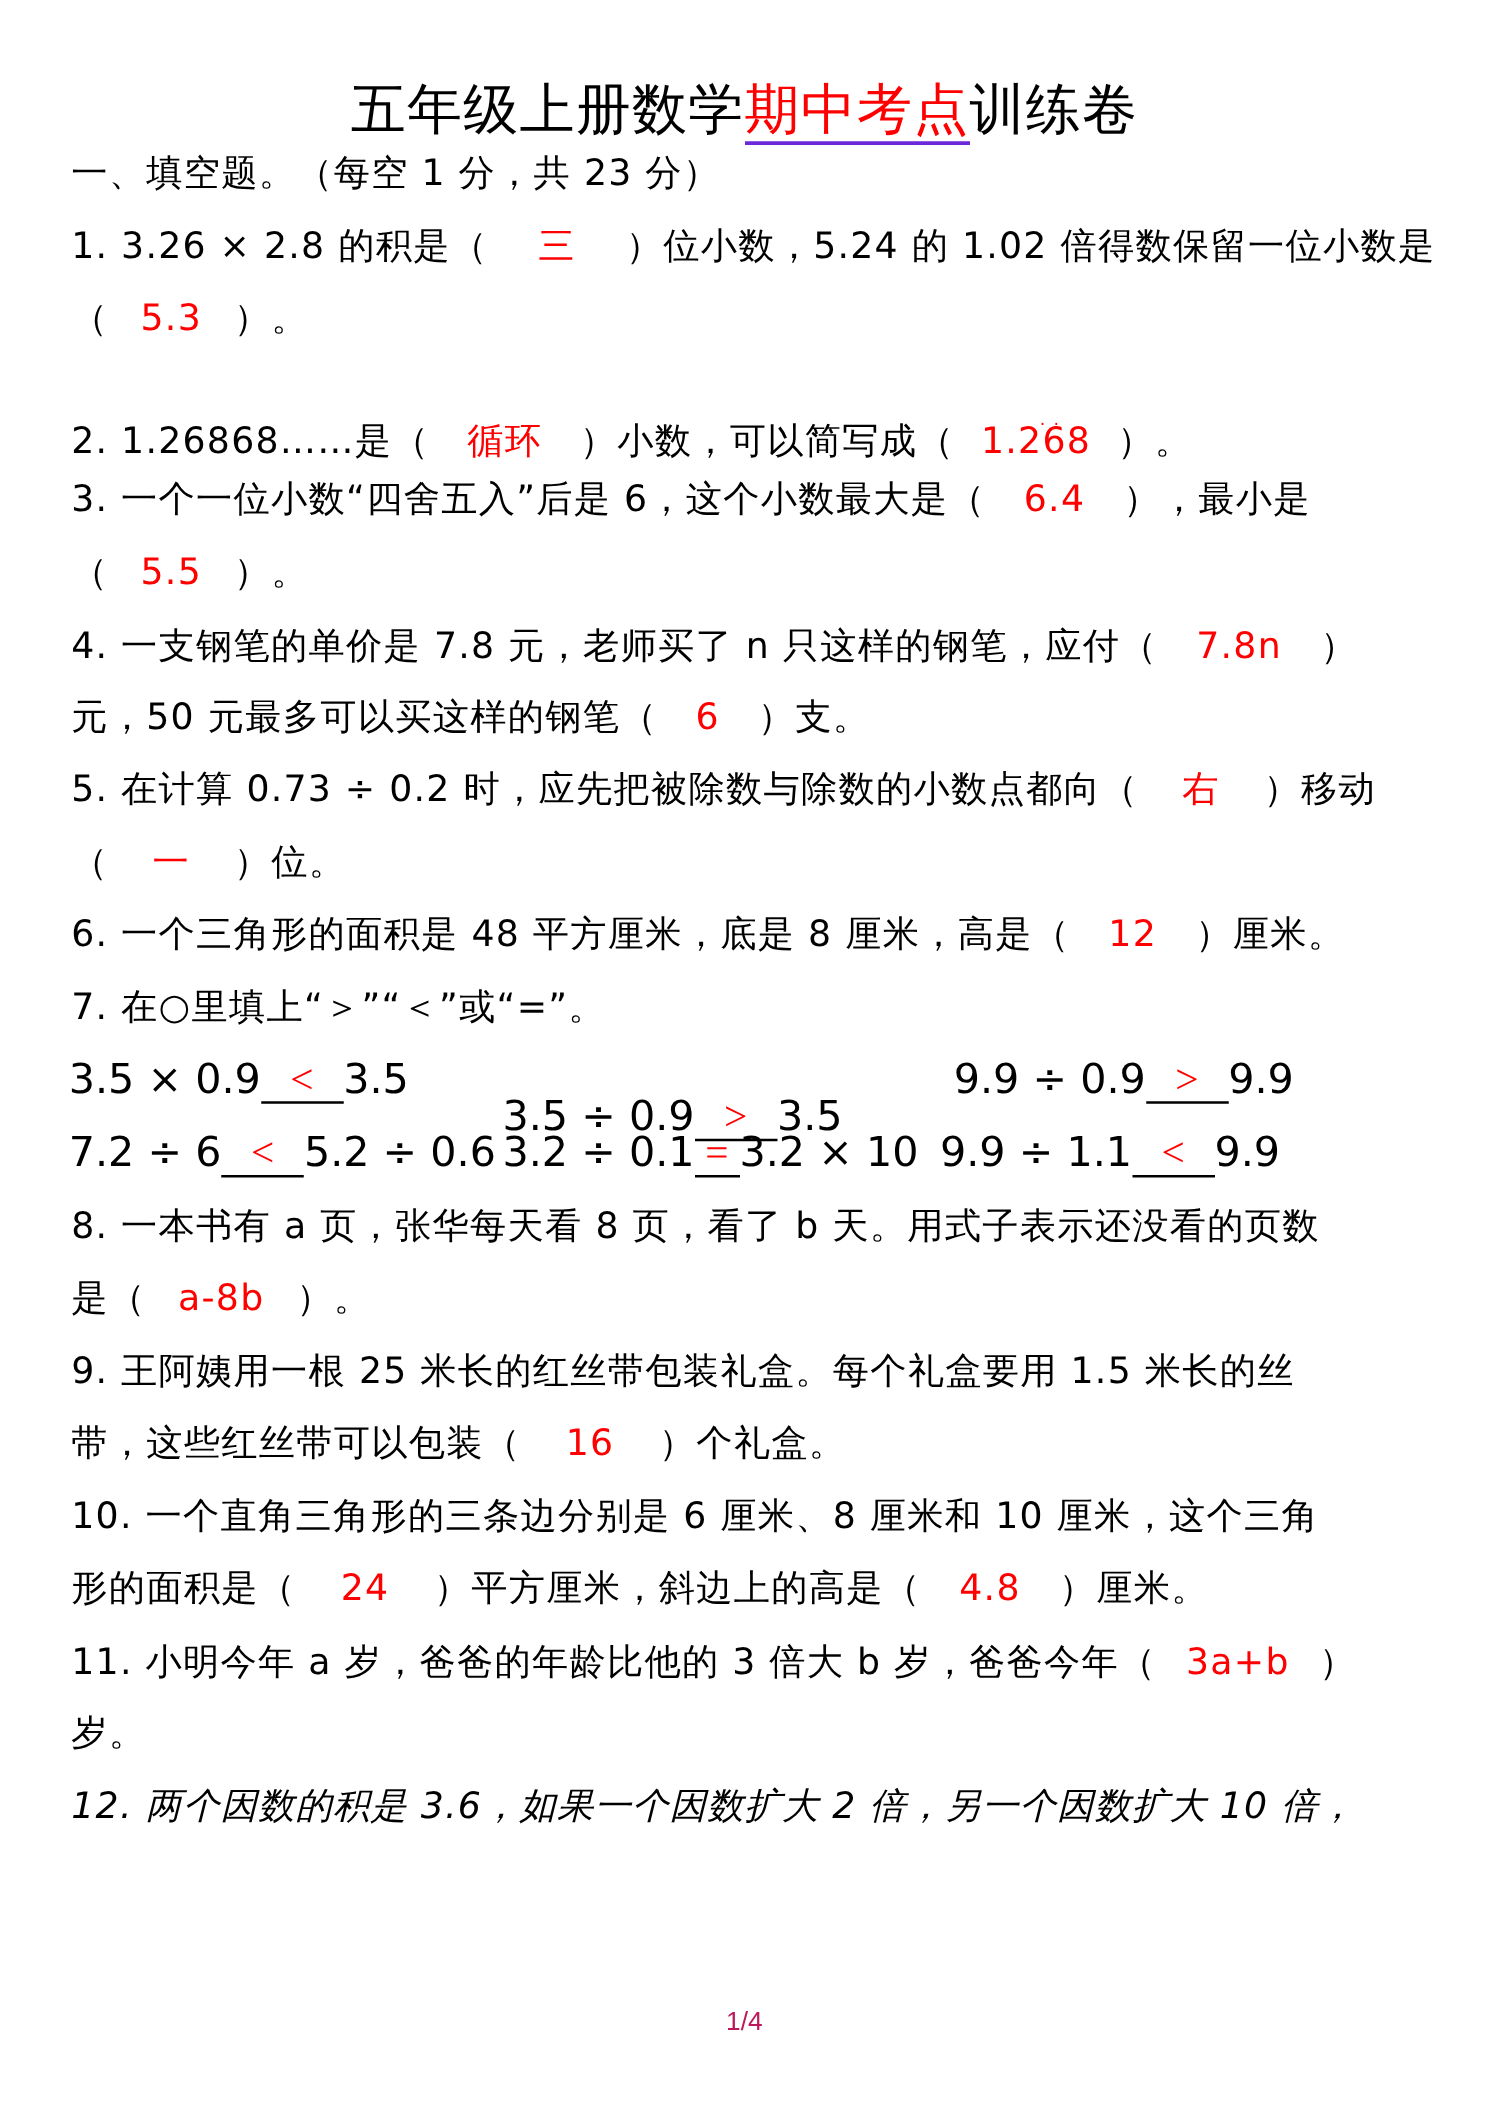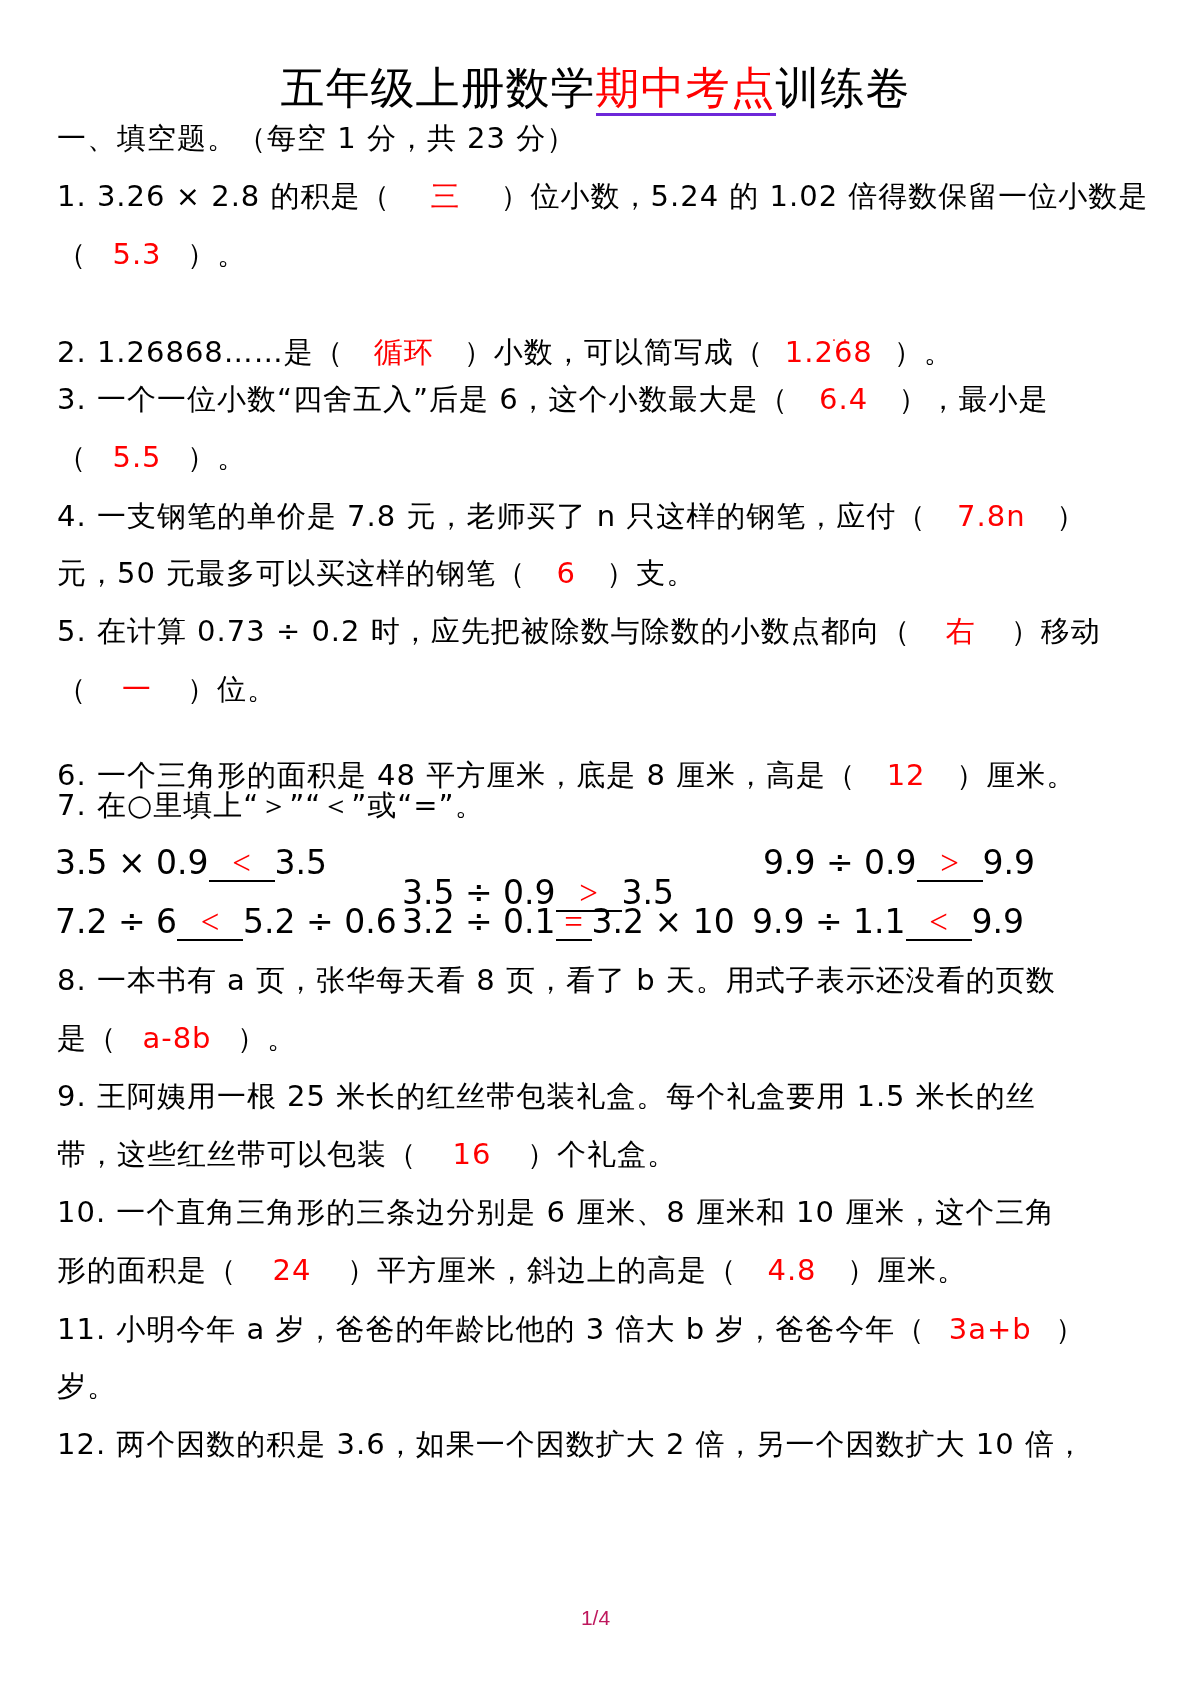--- a/index.html
+++ b/index.html
@@ -66,21 +66,21 @@
   </div>
 
   <div class="line" style="top:611px;">
     <span>5. 在计算 0.73 ÷ 0.2 时，应先把被除数与除数的小数点都向（</span><span class="ans" style="width:100px;">右</span><span>）移动</span>
   </div>
   <div class="line" style="top:669px;">
     <span>（</span><span class="ans" style="width:100px;">一</span><span>）位。</span>
   </div>
 
   <div class="line" style="top:727px;">
-    <span>6. 一个三角形的面积是 48 平方厘米，底是 8 厘米，高是（</span><span class="ans" style="width:100px;margin-top:28px;">12</span><span>）厘米。</span>
+    <span>6. 一个三角形的面积是 48 平方厘米，底是 8 厘米，高是（</span><span class="ans" style="width:100px;">12</span><span>）厘米。</span>
   </div>
 
   <div class="line" style="top:785px;">
     <span>7. 在○里填上“＞”“＜”或“=”。</span>
   </div>
 
   <div class="cmp" style="left:55px; top:843px;">
     <span class="num">3.5 × 0.9</span><span class="blank" style="width:66px;">&lt;</span><span class="num">3.5</span>
   </div>
   <div class="cmp" style="left:402px; top:873px;">
@@ -120,18 +120,18 @@
     <span>形的面积是（</span><span class="ans" style="width:110px;">24</span><span>）平方厘米，斜边上的高是（</span><span class="ans" style="width:110px;">4.8</span><span>）厘米。</span>
   </div>
 
   <div class="line" style="top:1309px;">
     <span>11. 小明今年 a 岁，爸爸的年龄比他的 3 倍大 b 岁，爸爸今年（</span><span class="ans" style="width:130px;">3a+b</span><span>）</span>
   </div>
   <div class="line" style="top:1366px;">
     <span>岁。</span>
   </div>
 
-  <div class="line" style="top:1424px;">
+  <div class="line" style="top:1424px;font-style:italic;">
     <span>12. 两个因数的积是 3.6，如果一个因数扩大 2 倍，另一个因数扩大 10 倍，</span>
   </div>
 
   <div class="footer">1/4</div>
 </div>
 
 </body></html>

